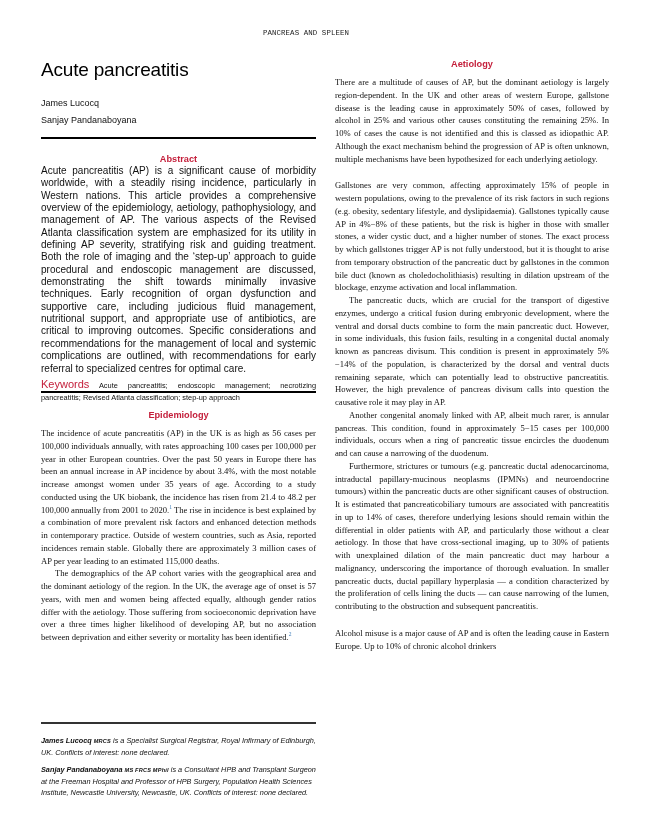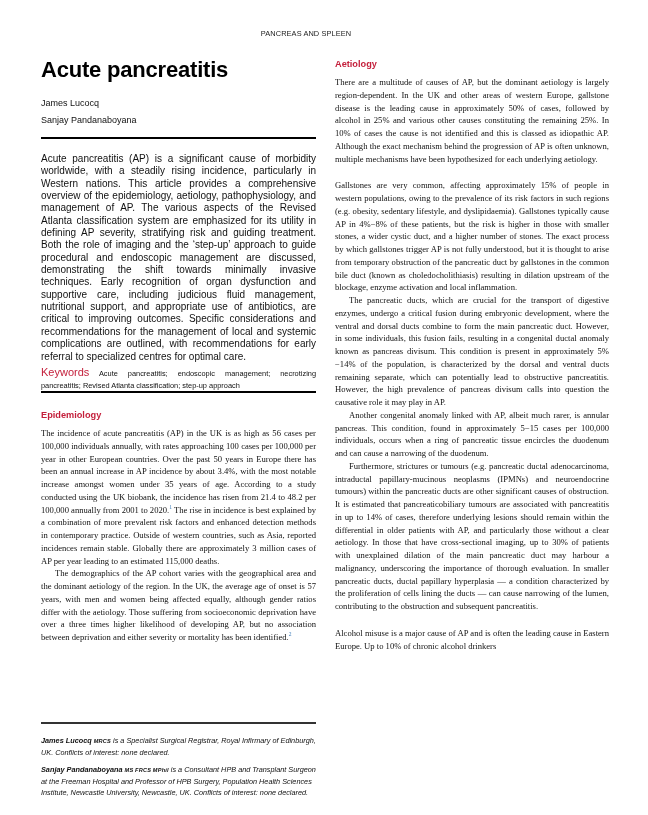--- a/index.html
+++ b/index.html
@@ -1,38 +1,38 @@
 <!DOCTYPE html>
 <html><head>
   <meta charset="utf-8">
   <style>
     html, body { margin: 0; padding: 0; background: #ffffff; }
     body { width: 648px; height: 815px; position: relative; overflow: hidden; color: #1a1a1a; }
     .running-head {
       position: absolute; top: 29px; left: 0; width: 612px; text-align: center;
-      font-family: Liberation Sans, sans-serif; font-size: 7.4px; letter-spacing: 0.1px; color: #222;
+      font-family: Liberation Mono, monospace; font-size: 7.4px; letter-spacing: 0.1px; color: #222;
     }
     .col-left { position: absolute; left: 41px; top: 56px; width: 275px; }
     .col-right { position: absolute; left: 335px; top: 58px; width: 274px; }
     .title {
-      font-family: "Liberation Sans", sans-serif; font-weight: bold; font-size: 22px;
+      font-family: "Liberation Sans", sans-serif; font-weight: normal; font-size: 19px;
       margin: 0; line-height: 28px; color: #000; letter-spacing: -0.2px;
     }
     .author {
       font-family: "Liberation Sans", sans-serif; font-size: 9px; line-height: 17px; color: #111;
     }
     .authors { margin-top: 11px; }
     .rule { height: 2px; background: #000; width: 275px; }
     .rule.top { position: absolute; left: 41px; top: 137px; }
     .rule.mid { position: absolute; left: 41px; top: 391px; }
     .rule.bottom { position: absolute; left: 41px; top: 722px; height: 1.5px; background: #333; }
     .abstract { position: absolute; left: 41px; top: 153px; width: 275px; }
     .heading {
       font-family: "Liberation Sans", sans-serif; font-weight: bold; color: #c4203c;
-      font-size: 9.2px; line-height: 12px; margin: 0;
+      font-size: 9.2px; line-height: 12px; margin: 0; text-align: center;
     }
     .abstract-text {
       font-family: "Liberation Sans", sans-serif; font-size: 10px; line-height: 12.35px;
       text-align: justify; color: #111; margin: 0;
     }
     .keywords {
       font-family: "Liberation Sans", sans-serif; font-size: 7.4px; line-height: 12.35px;
       text-align: justify; color: #111; margin-top: 3px;
     }
     .keywords .kw-label { color: #c4203c; font-weight: normal; font-size: 11px; }
@@ -62,20 +62,21 @@
   <h1 class="title">Acute pancreatitis</h1>
   <div class="authors">
     <div class="author">James Lucocq</div>
     <div class="author">Sanjay Pandanaboyana</div>
   </div>
 </div>
 
 <div class="rule top"></div>
 
 <div class="abstract">
+  <h3 class="heading">Abstract</h3>
   <p class="abstract-text">Acute pancreatitis (AP) is a significant cause of morbidity worldwide, with a steadily rising incidence, particularly in Western nations. This article provides a comprehensive overview of the epidemiology, aetiology, pathophysiology, and management of AP. The various aspects of the Revised Atlanta classification system are emphasized for its utility in defining AP severity, stratifying risk and guiding treatment. Both the role of imaging and the ‘step-up’ approach to guide procedural and endoscopic management are discussed, demonstrating the shift towards minimally invasive techniques. Early recognition of organ dysfunction and supportive care, including judicious fluid management, nutritional support, and appropriate use of antibiotics, are critical to improving outcomes. Specific considerations and recommendations for the management of local and systemic complications are outlined, with recommendations for early referral to specialized centres for optimal care.</p>
   <div class="keywords">
     <span class="kw-label">Keywords</span>
     <span>Acute pancreatitis; endoscopic management; necrotizing pancreatitis; Revised Atlanta classification; step-up approach</span>
   </div>
 </div>
 
 <div class="rule mid"></div>
 
 <div class="epi">

